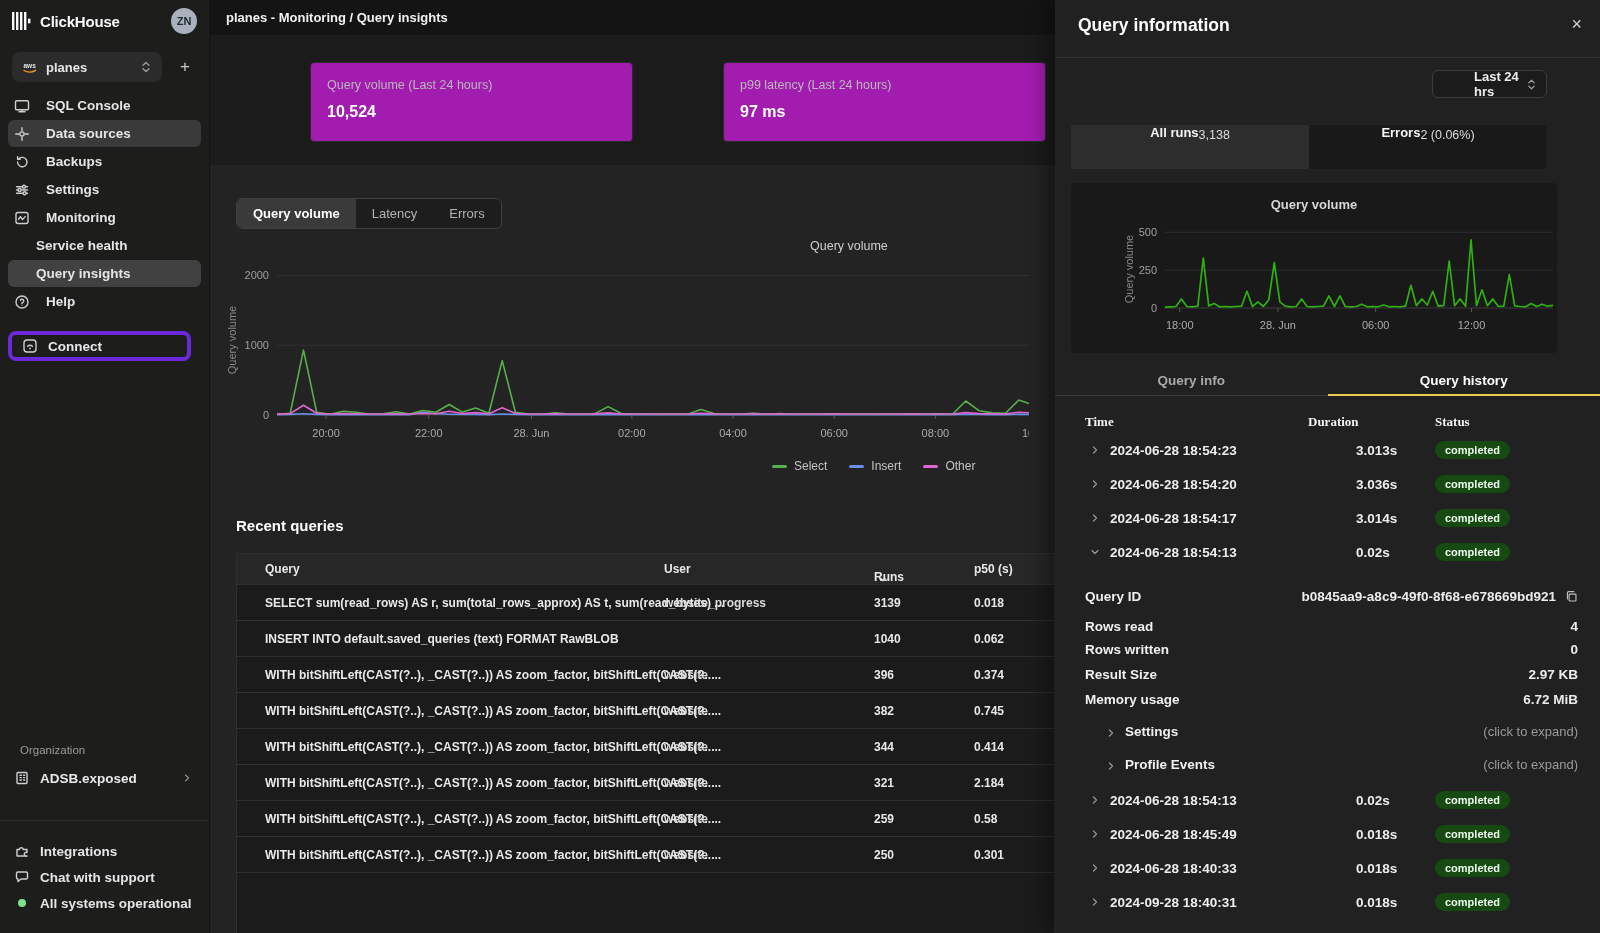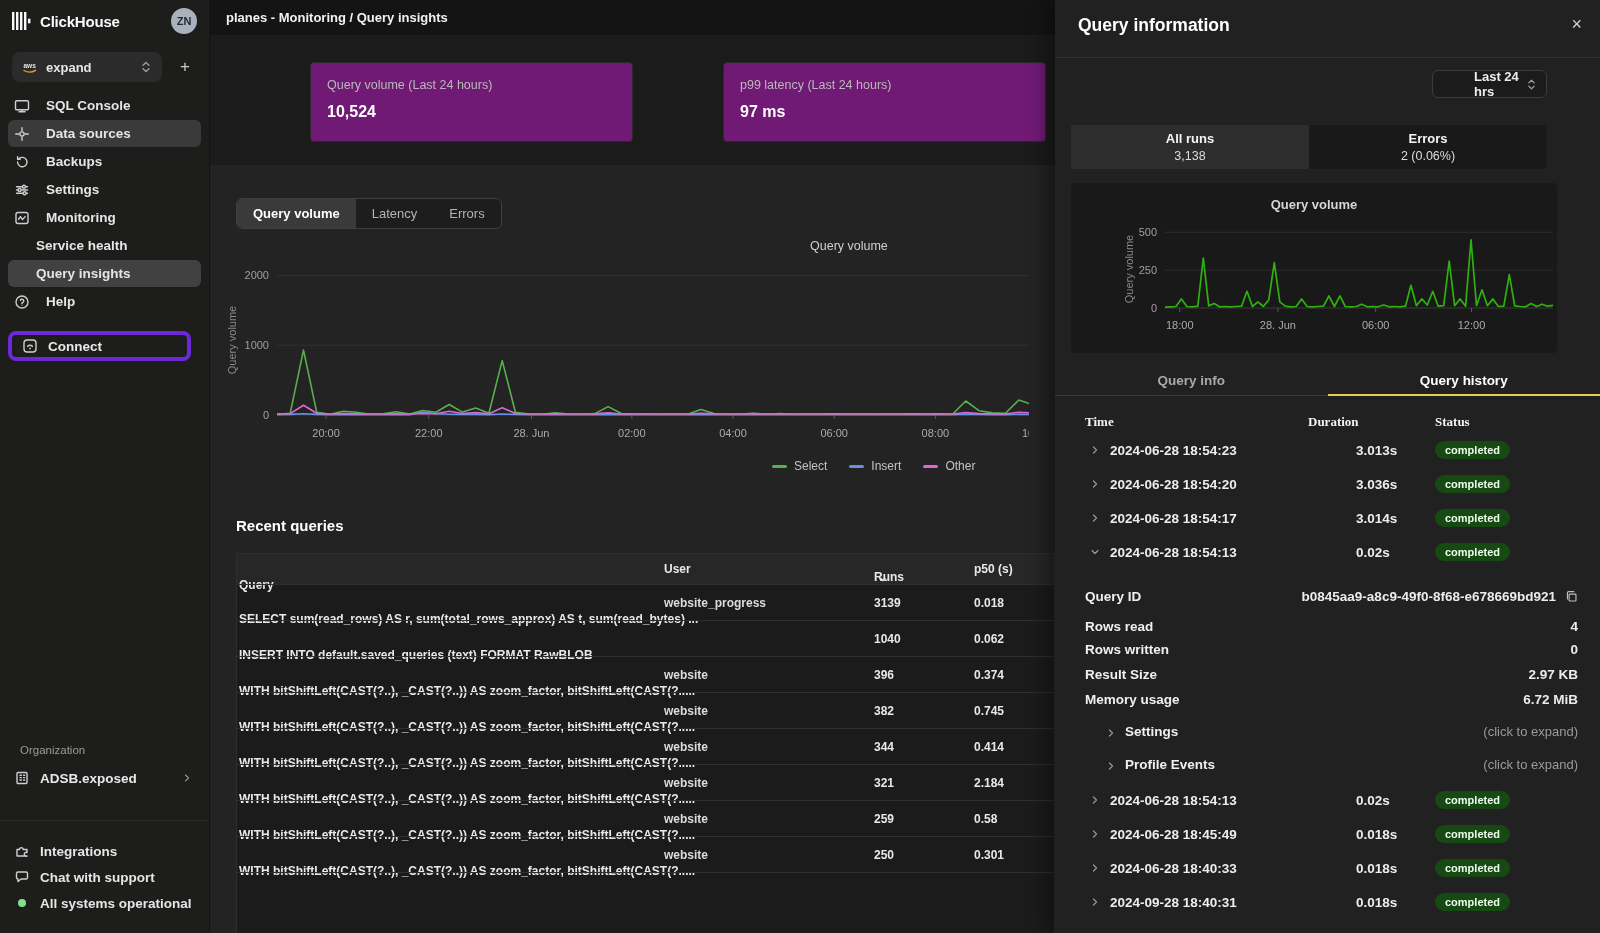--- a/index.html
+++ b/index.html
@@ -34,53 +34,53 @@
   .side-divider { position:absolute; top:820px; left:0; right:0; height:1px; background:#2e2e2e; }
   .side-footer { position:absolute; top:838px; left:8px; right:8px; }
   .foot-item { height:26px; display:flex; align-items:center; gap:10px; padding-left:6px; font-size:13.5px; font-weight:600; color:#e5e5e5; cursor:pointer; }
   .status-dot { width:8px; height:8px; border-radius:50%; background:#7ee28b; margin:0 4px; }
 
   
   .main { position:absolute; left:210px; top:0; width:845px; height:933px; background:#232323; }
   .breadcrumb-bar { position:absolute; top:0; left:0; right:0; height:35px; background:#141414; display:flex; align-items:center; padding-left:16px; }
   .breadcrumb { font-size:13px; font-weight:700; color:#f2f2f2; }
   .stat-section { position:absolute; top:35px; left:0; right:0; height:130px; background:#1b1b1b; }
-  .stat-card { position:absolute; top:27px; width:323px; height:80px; background:#701a75; border:1px solid #2a2a2a; border-radius:4px; padding:15px 16px; }
+  .stat-card { position:absolute; top:27px; width:323px; height:80px; background:#a21caf; border:1px solid #2a2a2a; border-radius:4px; padding:15px 16px; }
   .stat-card .lbl { font-size:12.5px; color:#b9b9b9; }
   .stat-card .val { font-size:16px; font-weight:700; color:#fff; margin-top:11px; }
   .content { position:absolute; top:165px; left:0; right:0; bottom:0; background:#232323; overflow:hidden; }
   .tabs { position:absolute; left:26px; top:33px; display:flex; border:1px solid #404040; border-radius:6px; background:#1d1d1d; overflow:hidden; }
   .tab { padding:7px 16px; font-size:13px; color:#b3b3b3; cursor:pointer; }
   .tab.active { background:#3a3a3a; color:#ffffff; font-weight:700; }
   .main-chart-title { position:absolute; left:600px; top:74px; font-size:12.5px; color:#cfcfcf; }
   .chart-wrap { position:absolute; left:12px; top:90px; width:807px; height:200px; overflow:hidden; }
   .legend { position:absolute; left:562px; top:294px; display:flex; gap:22px; align-items:center; }
   .legend-item { display:flex; align-items:center; gap:7px; font-size:12px; color:#c3c3c3; cursor:pointer; }
   .legend-swatch { width:15px; height:3px; border-radius:2px; }
   .recent-title { position:absolute; left:26px; top:352px; font-size:15px; font-weight:700; color:#fff; }
   .rq-table { position:absolute; left:26px; top:388px; right:0; bottom:-40px; border:1px solid #2f2f2f; background:#1b1b1b; overflow:hidden; }
   .rq-header { height:30px; background:#272727; position:relative; }
   .rq-header span { position:absolute; top:8px; font-size:12px; font-weight:700; color:#e8e8e8; }
   .rq-row { height:36px; border-top:1px solid #2f2f2f; position:relative; cursor:pointer; }
   .rq-row span { position:absolute; top:11px; font-size:12px; }
-  .c-query { left:2px; font-weight:600; color:#e9e9e9; white-space:nowrap;margin-top:16px; }
+  .c-query { left:28px; font-weight:600; color:#e9e9e9; white-space:nowrap; }
   .c-user { left:427px; color:#dcdcdc; font-weight:600; }
   .c-runs { left:637px; font-weight:600; }
   .c-p50 { left:737px; font-weight:600; }
   .sort-ico { display:inline-block; margin-left:4px; color:#9a9a9a; font-weight:400; }
 
   
   .panel { position:absolute; left:1055px; top:0; width:545px; height:933px; background:#212121; box-shadow:-8px 0 18px rgba(0,0,0,.4); }
   .panel-title { position:absolute; left:23px; top:15px; font-size:17.5px; font-weight:700; color:#ffffff; }
   .panel-close { position:absolute; right:18px; top:14px; font-size:18px; color:#d4d4d4; cursor:pointer; }
   .panel-divider { position:absolute; top:57px; left:0; right:0; height:1px; background:#323232; }
   .range-select { position:absolute; top:70px; right:53px; width:115px; height:28px; background:#1b1b1b; border:1px solid #3c3c3c; border-radius:6px; display:flex; align-items:center; justify-content:space-between; padding:0 9px; cursor:pointer; }
   .range-select .rlabel { font-size:13px; font-weight:600; color:#ececec;padding-left:32px; }
   .toggle { position:absolute; top:125px; left:16px; width:476px; height:44px; display:flex; border-radius:2px; overflow:hidden; }
-  .toggle-half { flex:1; display:flex; flex-direction:column; align-items:center; justify-content:center; cursor:pointer; }
+  .toggle-half { flex:1; display:flex; flex-direction:row; justify-content:center; cursor:pointer; }
   .toggle-half.active { background:#2d2d2d; }
   .toggle-half.inactive { background:#191919; }
   .toggle-half .tlabel { font-size:13px; font-weight:700; color:#f5f5f5; }
   .toggle-half .tvalue { font-size:12.5px; color:#dcdcdc; margin-top:3px; }
   .mini-card { position:absolute; top:183px; left:16px; width:486px; height:170px; background:#191919; border-radius:4px; }
   .mini-title { position:absolute; top:14px; left:0; right:0; text-align:center; font-size:13px; font-weight:600; color:#d6d6d6; }
   .mini-svg { position:absolute; top:34px; left:0; }
   .panel-tabs { position:absolute; top:368px; left:0; right:0; height:28px; border-bottom:1px solid #3a3a3a; display:flex; }
   .panel-tab { flex:1; text-align:center; font-size:13.5px; padding-top:5px; cursor:pointer; color:#a9a9a9; font-weight:600; position:relative; }
   .panel-tab.active { color:#ffffff; font-weight:700; }
@@ -128,21 +128,21 @@
   </div>
 
   <div class="selector-row">
     <div class="service-select">
       <span class="ico">
         <svg width="16" height="13" viewBox="0 0 16 13">
           <text x="1.5" y="7" font-size="6.5" fill="#e3e3e3" stroke="none" font-weight="bold" font-family="Liberation Sans, sans-serif">aws</text>
           <path d="M2 9.5 Q 8 12.8 13.5 9.3" stroke="#f49d1d" stroke-width="1.4"></path>
         </svg>
       </span>
-      <span class="name">expand</span>
+      <span class="name">planes</span>
       <span class="ico" style="margin-left:auto">
         <svg width="12" height="14" viewBox="0 0 12 14">
             <path d="M3 5.2 6 2.4l3 2.8M3 8.8l3 2.8 3-2.8" stroke="#9d9d9d"></path>
           </svg>
       </span>
     </div>
     <span class="add-service">+</span>
   </div>
 
   <div class="nav">

